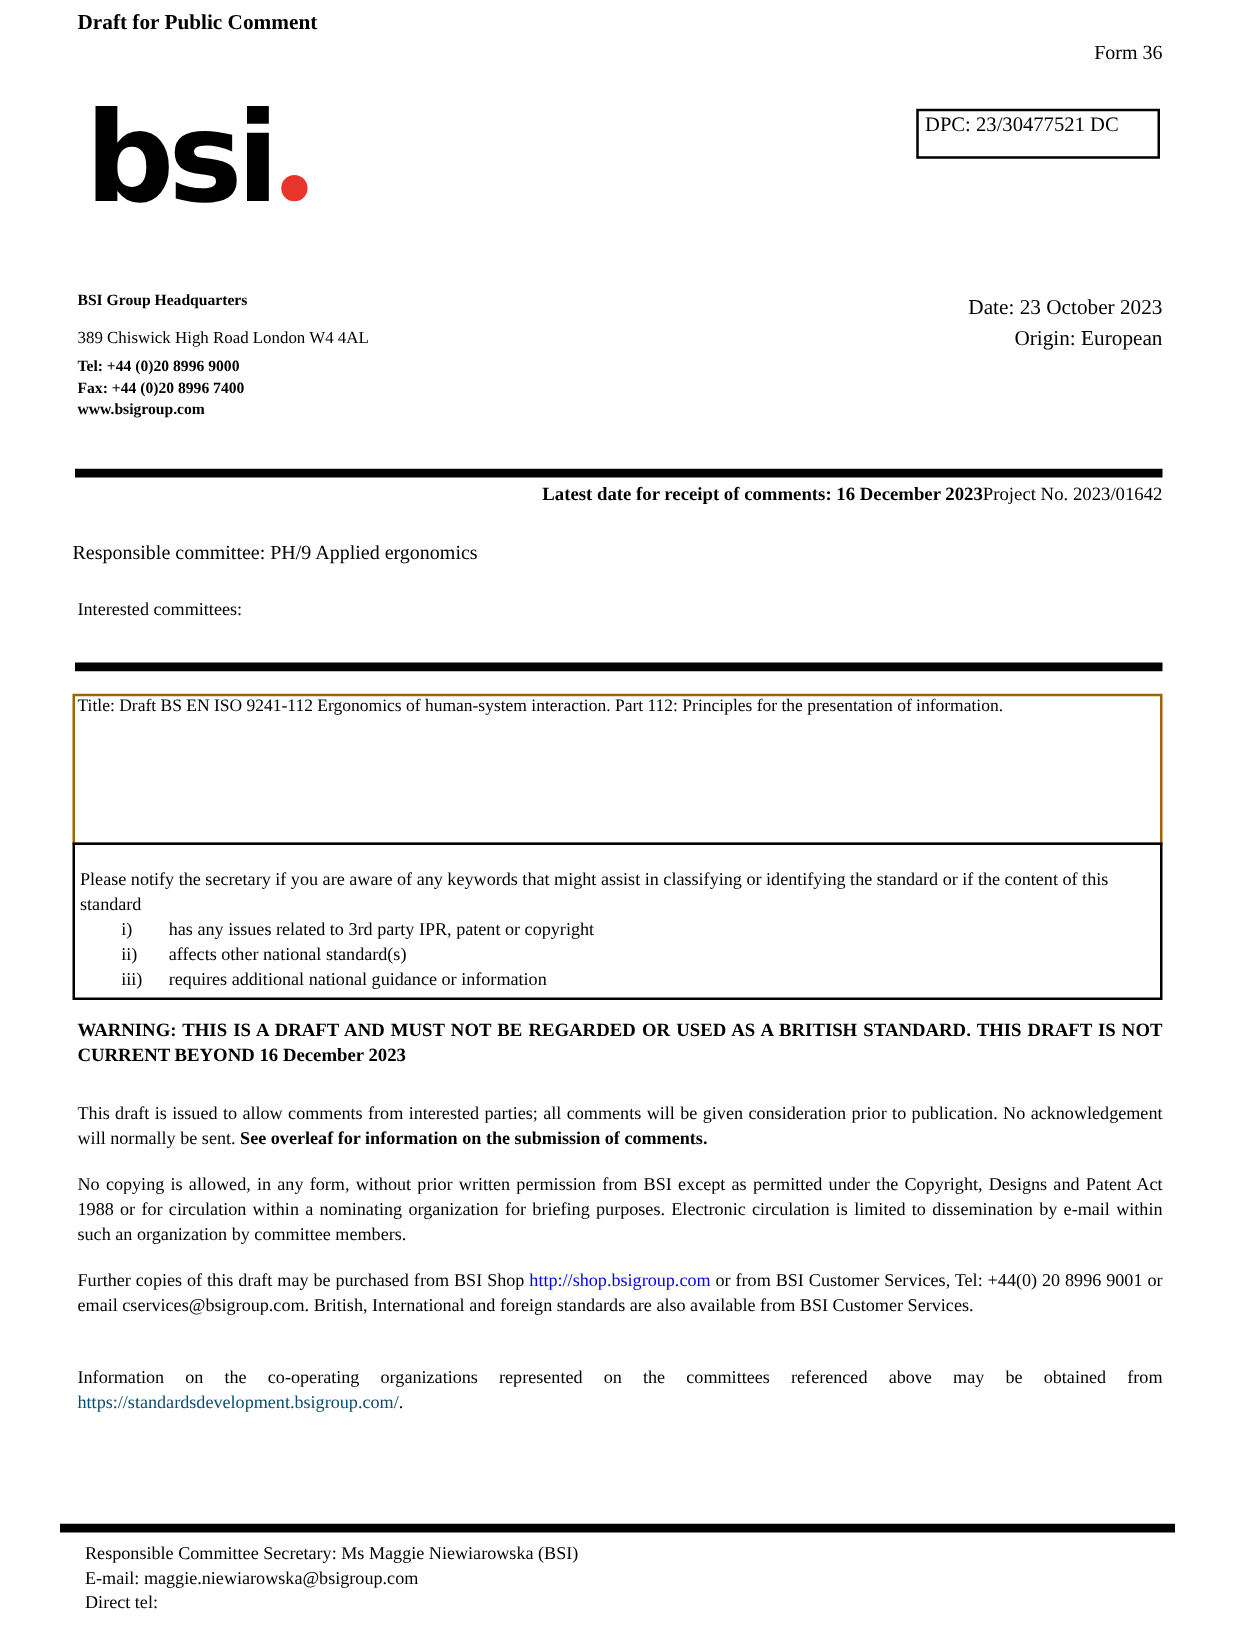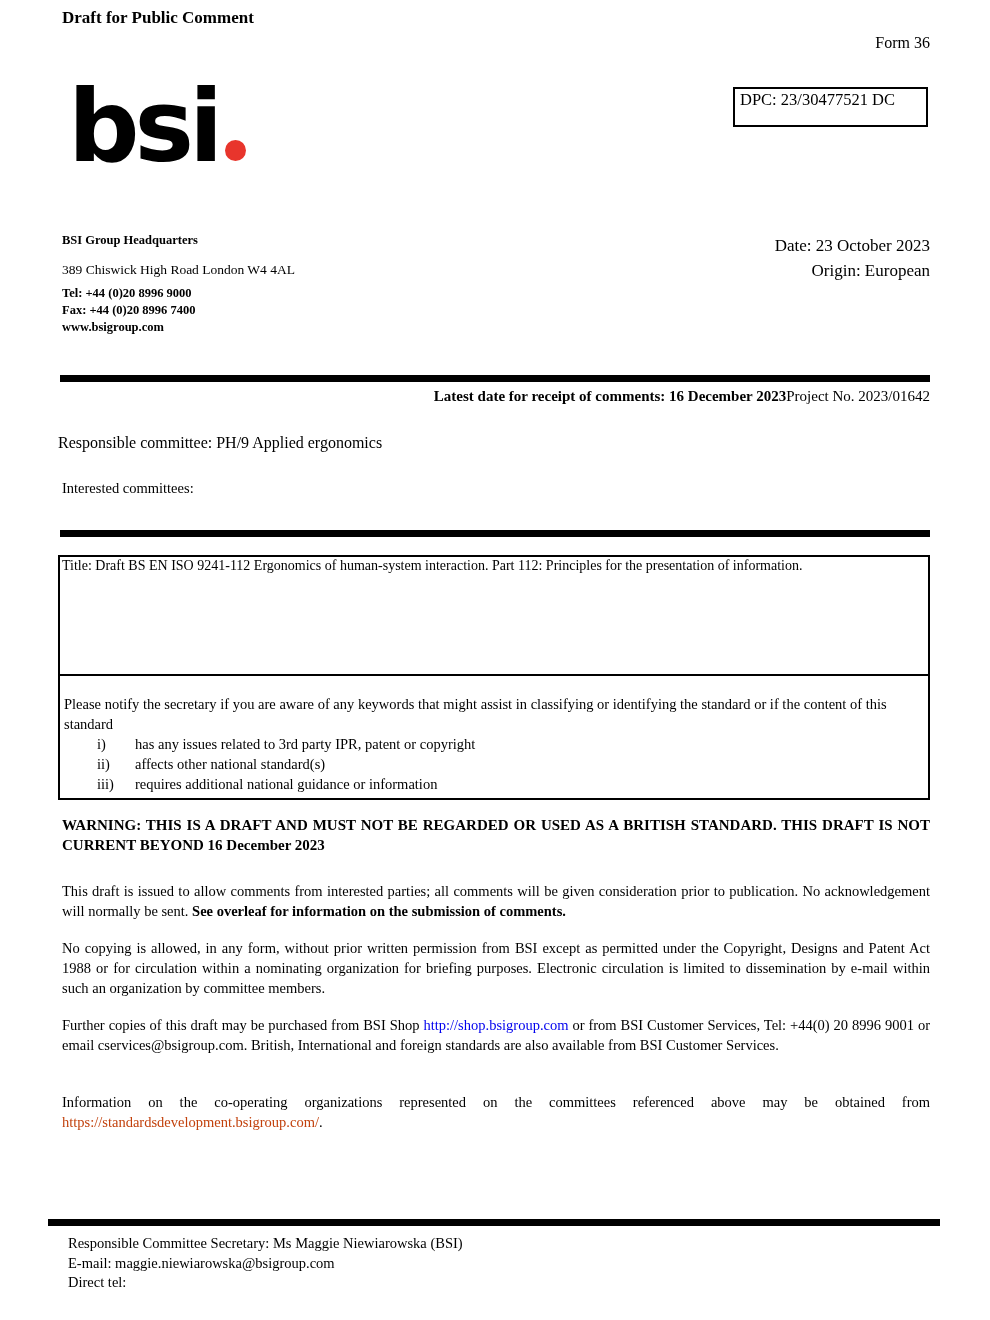--- a/index.html
+++ b/index.html
@@ -64,21 +64,21 @@
     display: flex; justify-content: flex-end; align-items: baseline;
     font-size: 15px;
   }
   .comments-row .latest { font-weight: bold; }
   .responsible { position: absolute; left: 58px; top: 434px; font-size: 16px; }
   .interested { position: absolute; left: 62px; top: 480px; font-size: 14.5px; }
   
   .title-box {
     position: absolute; left: 58px; top: 555px;
     width: 872px; height: 121px;
-    border: 2px solid #000000; box-sizing: border-box;
+    border: 2px solid #a16207; box-sizing: border-box;
     font-size: 14px; padding: 1px 2px;
     white-space: nowrap; overflow: hidden;
   }
   .keywords-box {
     position: absolute; left: 58px; top: 674px;
     width: 872px; height: 126px;
     border: 2px solid #000; box-sizing: border-box;
     font-size: 14.5px; line-height: 20px; padding: 18px 4px;
   }
   .kw-item { display: flex; }
@@ -167,21 +167,21 @@
     <span>This draft is issued to allow comments from interested parties; all comments will be given consideration prior to publication. No acknowledgement will normally be sent. </span><span class="bold-inline">See overleaf for information on the submission of comments.</span>
   </div>
 
   <div class="para p-no-copying">No copying is allowed, in any form, without prior written permission from BSI except as permitted under the Copyright, Designs and Patent Act 1988 or for circulation within a nominating organization for briefing purposes. Electronic circulation is limited to dissemination by e-mail within such an organization by committee members.</div>
 
   <div class="para p-further-copies">
     <span>Further copies of this draft may be purchased from BSI Shop </span><a class="link" style="color: rgb(0, 0, 238);">http://shop.bsigroup.com</a><span> or from BSI Customer Services, Tel: +44(0) 20 8996 9001 or email cservices@bsigroup.com. British, International and foreign standards are also available from BSI Customer Services.</span>
   </div>
 
   <div class="para p-coop-info">
-    <span>Information on the co-operating organizations represented on the committees referenced above may be obtained from </span><a class="link" style="color: #c2410c;">https://standardsdevelopment.bsigroup.com/</a><span>.</span>
+    <span>Information on the co-operating organizations represented on the committees referenced above may be obtained from </span><a class="link" style="color: #0c4a6e;">https://standardsdevelopment.bsigroup.com/</a><span>.</span>
   </div>
 
   <div class="bar bar3" style="background: rgb(0, 0, 0);"></div>
 
   <div class="footer">
     <div>Responsible Committee Secretary: Ms Maggie Niewiarowska (BSI)</div>
     <div>E-mail: maggie.niewiarowska@bsigroup.com</div>
     <div>Direct tel:</div>
   </div>
 

